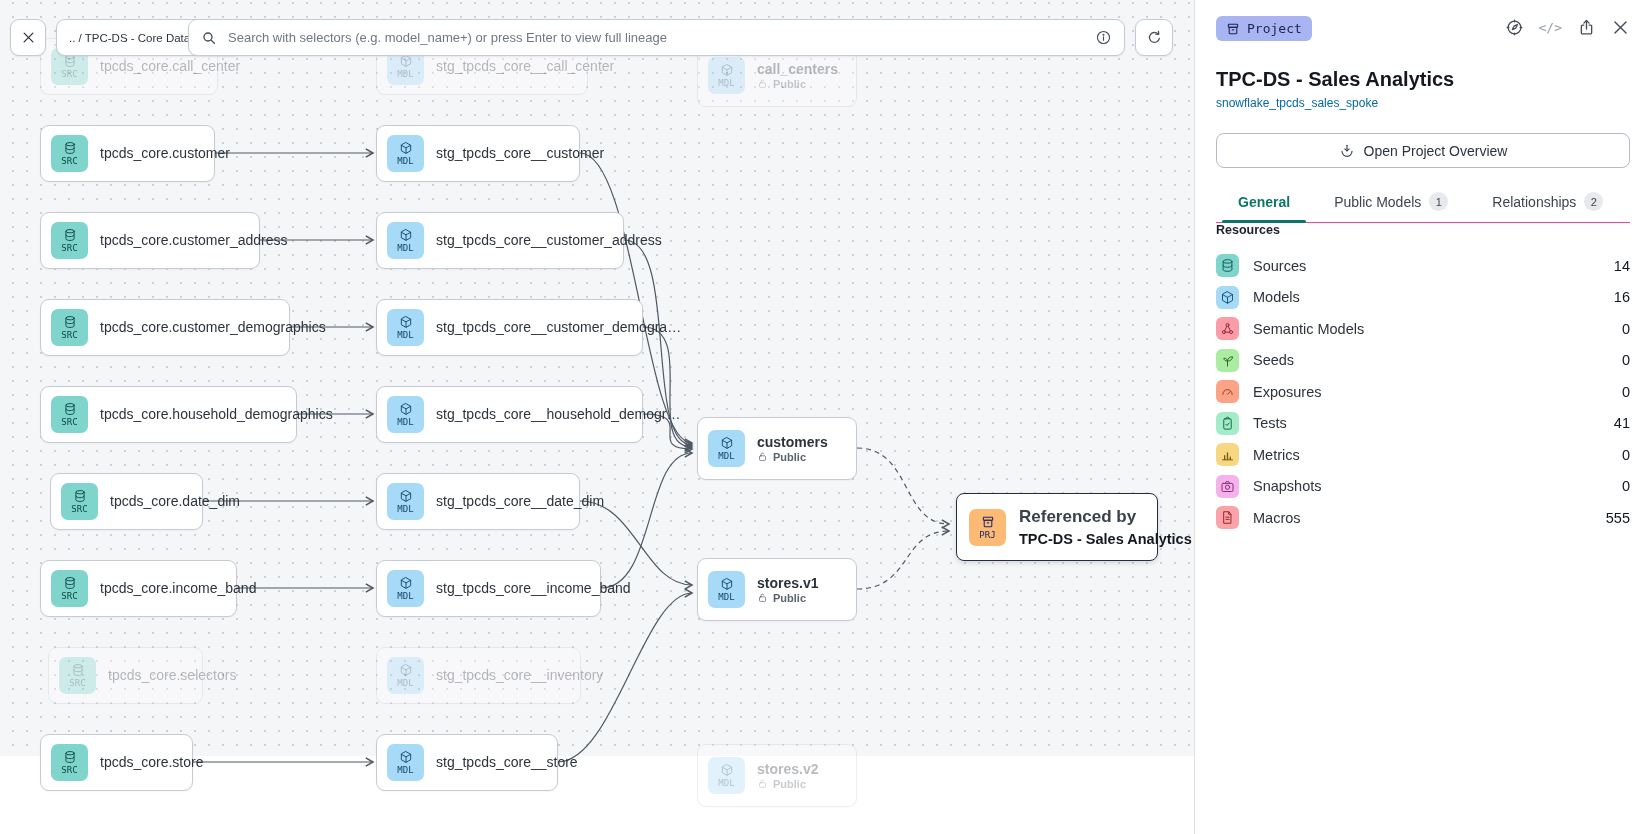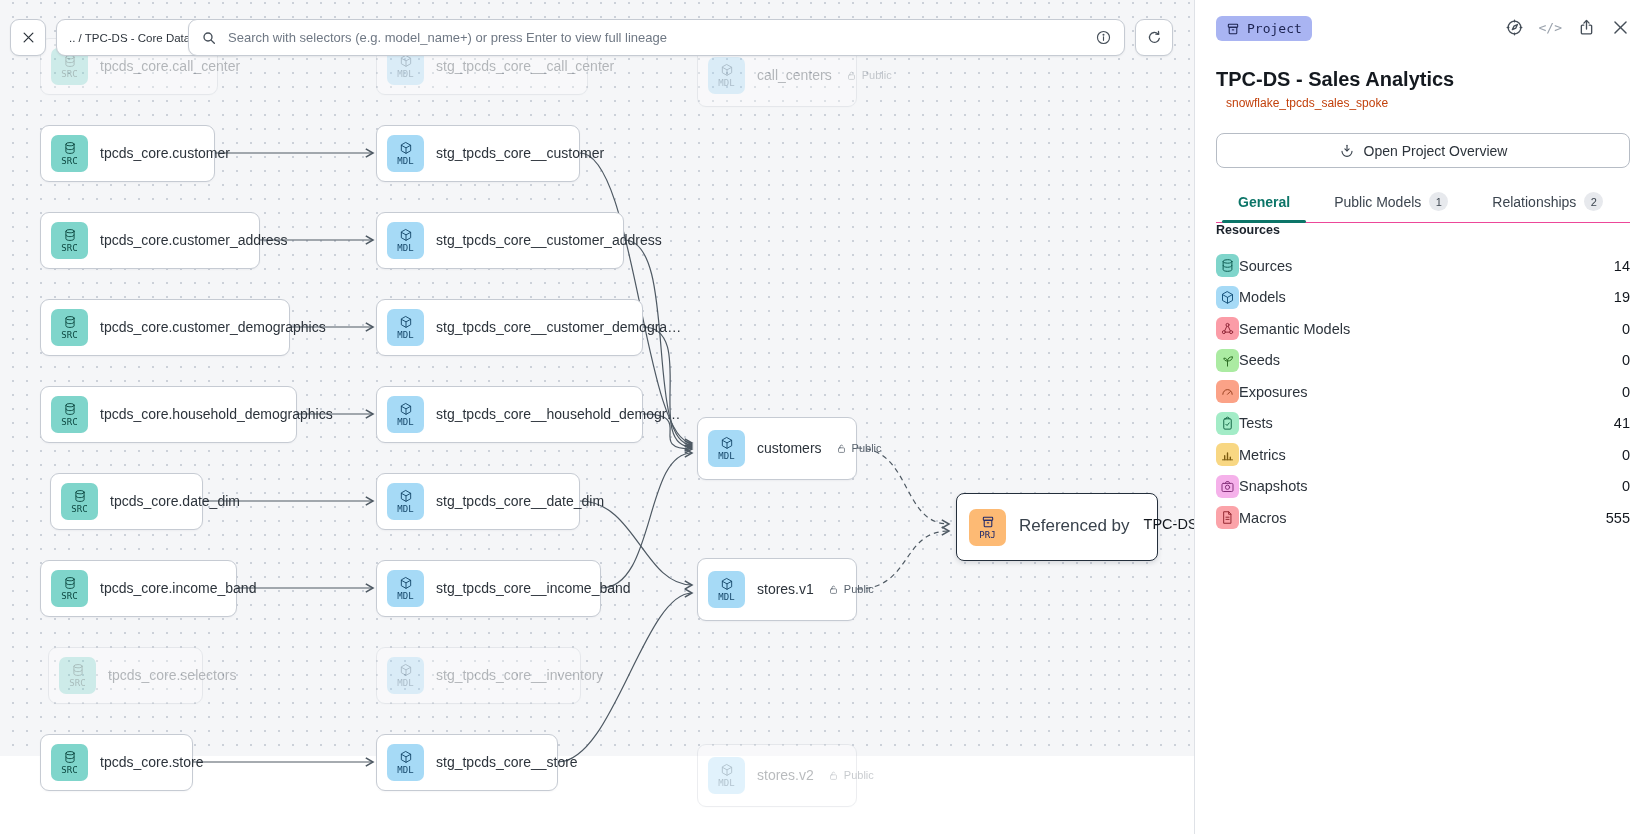--- a/index.html
+++ b/index.html
@@ -25,21 +25,21 @@
     box-shadow:0 1px 2px rgba(20,30,45,.04); white-space:nowrap;
   }
   .node.faded { opacity:.33; }
   .nbadge {
     flex:0 0 auto; width:37px; height:37px; border-radius:7px;
     display:flex; flex-direction:column; align-items:center; justify-content:center;
     font-family:"DejaVu Sans Mono", monospace; font-size:9px; line-height:1; gap:2px;
   }
   .nbadge svg { width:14px; height:14px; }
   .node-label { font-size:14px; color:#2c333b; }
-  .node-col { display:flex; flex-direction:row; gap:14px; }
+  .node-col { display:flex; flex-direction:column; gap:1px;font-weight:bold; }
   .node-sub { font-size:11px; color:#59636e; display:flex; align-items:center; gap:5px; }
   .node-sub svg { width:11px; height:11px; }
   .prj-node {
     position:absolute; background:#fff; border:1.6px solid #232e3b; border-radius:8px;
     display:flex; align-items:center; gap:13px; padding:0 14px 0 12px;
     box-shadow:0 2px 5px rgba(20,30,45,.14); white-space:nowrap;
   }
   .prj-kicker { font-size:17px; color:#39424c; margin-bottom:3px; }
   .prj-title { font-size:14.5px; color:#14191f; }
 
@@ -70,21 +70,21 @@
     display:inline-flex; align-items:center; gap:7px; height:25px; padding:0 10px;
     background:#a9b4f2; color:#1c2350; border-radius:6px;
     font-family:"DejaVu Sans Mono", monospace; font-size:13px;
   }
   .proj-badge svg { width:14px; height:14px; }
   .panel-icons { display:flex; align-items:center; gap:15px; margin-top:2px; }
   .panel-icons .pi { cursor:pointer; display:flex; align-items:center; }
   .panel-icons svg { width:19px; height:19px; }
   .code-glyph { font-family:"DejaVu Sans Mono", monospace; font-size:13px; color:#9aa2ac; }
   .panel-title { font-size:20px; font-weight:bold; color:#14191f; margin:27px 0 5px; }
-  .panel-sub { font-size:12px; color:#c2410c;margin-left:10px; }
+  .panel-sub { font-size:12px; color:#0369a1; }
   .overview-btn {
     margin-top:23px; width:100%; height:35px; background:#fff;
     border:1px solid #b6bcc5; border-radius:8px; cursor:pointer;
     display:flex; align-items:center; justify-content:center; gap:9px;
     font-family:"Liberation Sans", sans-serif; font-size:14px; color:#2c333b;
   }
   .overview-btn svg { width:16px; height:16px; color:#39424c; }
   .tabs { margin-top:17px; display:flex; border-bottom:1px solid #ec4899; }
   .tab {
     position:relative; padding:7px 22px 11px; font-size:14px; color:#3c454f;
@@ -95,21 +95,21 @@
     content:""; position:absolute; left:6px; right:6px; bottom:-1px; height:3px;
     background:#0c7568; border-radius:2px;
   }
   .tab-pill {
     background:#e7e9ed; color:#3c454f; border-radius:999px; min-width:19px; height:19px;
     padding:0 6px; font-size:11px; font-weight:normal;
     display:flex; align-items:center; justify-content:center;
   }
   .res-heading { font-size:12.5px; font-weight:bold; color:#1a212a; }
   .res-list { margin-top:13px; }
-  .res-row { display:flex; align-items:center; height:31.5px; }
+  .res-row { display:flex; align-items:center; gap:14px; height:31.5px; }
   .res-icon {
     flex:0 0 auto; width:23px; height:23px; border-radius:6px;
     display:flex; align-items:center; justify-content:center;
   }
   .res-icon svg { width:15px; height:15px; }
   .res-label { flex:1; font-size:14.5px; color:#2c333b; }
   .res-count { font-size:14.5px; color:#12171e; }
 </style>
 </head>
 <body>
@@ -528,21 +528,21 @@
           <span class="res-count">14</span>
         </div>
         <div class="res-row">
           <span class="res-icon" style="background:#a6daf6">
             <svg viewBox="0 0 24 24" width="15" height="15" fill="none" stroke="#1b567e" stroke-width="1.6" stroke-linecap="round" stroke-linejoin="round">
               <path d="M12 2.8l8 4.5v9.4l-8 4.5-8-4.5V7.3z"></path>
               <path d="M4 7.3l8 4.5 8-4.5M12 11.8V21"></path>
             </svg>
           </span>
           <span class="res-label">Models</span>
-          <span class="res-count">19</span>
+          <span class="res-count">16</span>
         </div>
         <div class="res-row">
           <span class="res-icon" style="background:#fb9ca7">
             <svg viewBox="0 0 24 24" width="15" height="15" fill="none" stroke="#93293a" stroke-width="1.6" stroke-linecap="round" stroke-linejoin="round">
               <circle cx="6.2" cy="17.8" r="2.4"></circle>
               <circle cx="17.8" cy="17.8" r="2.4"></circle>
               <circle cx="12" cy="6.2" r="2.4"></circle>
               <path d="M7.5 15.7l3.3-7M16.5 15.7l-3.3-7M8.6 17.8h6.8"></path>
             </svg>
           </span>

